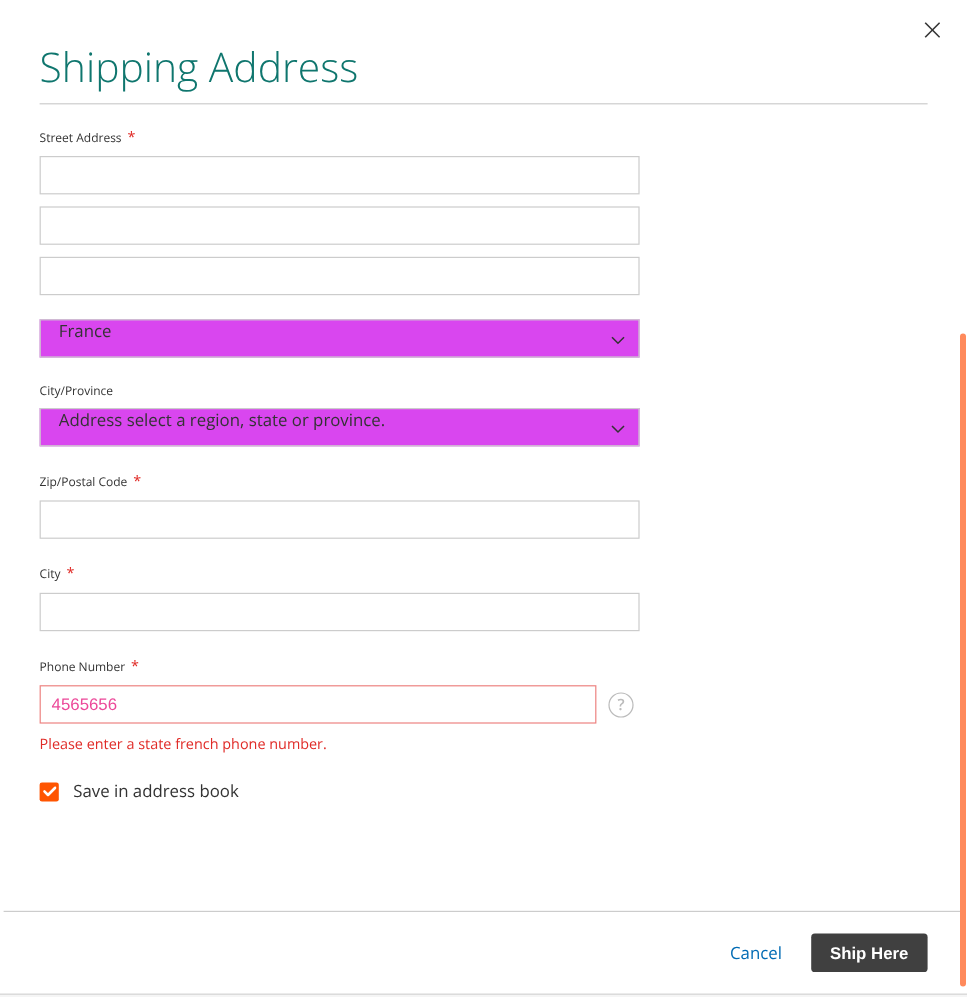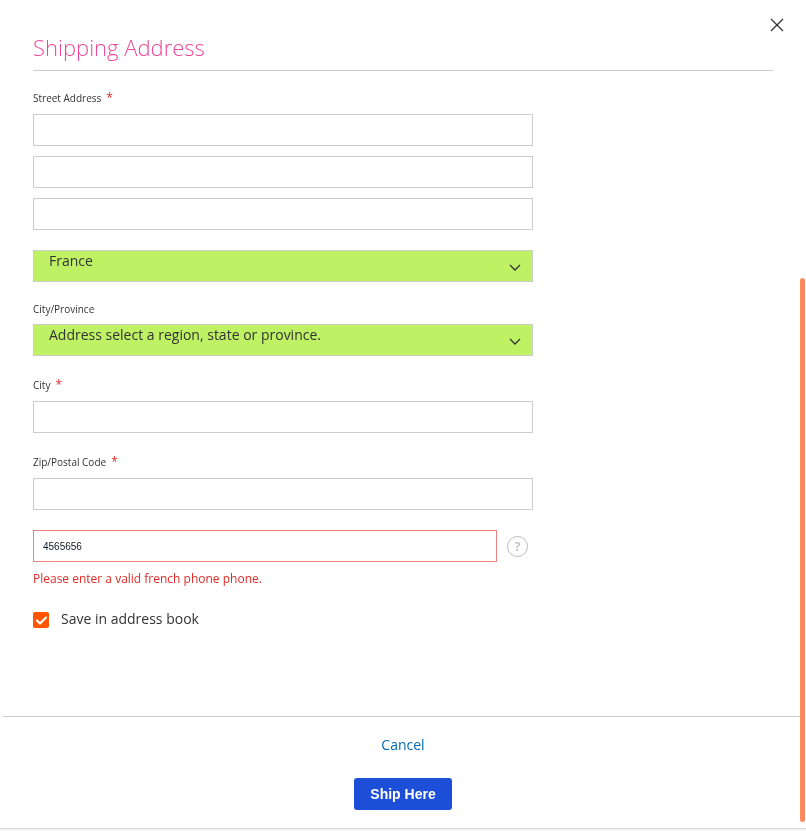--- a/index.html
+++ b/index.html
@@ -29,23 +29,23 @@
     display: flex; align-items: center; justify-content: center;
   }
   .close-btn svg { width: 14px; height: 14px; stroke: #333; stroke-width: 1.3; }
   .modal-inner {
     padding: 24px 30px 0 30px;
     height: 100%;
     display: flex;
     flex-direction: column;
   }
   .title {
-    font-size: 22px;
+    font-size: 34px;
     font-weight: 300;
-    color: #ec4899;
+    color: #0f766e;
     padding-bottom: 8px;
     border-bottom: 1px solid #ccc;
     margin: 8px 0 18px 0;
   }
   .form-area {
     width: 500px;
   }
   .field { margin-bottom: 20px; }
   .label {
     font-size: 10px;
@@ -58,34 +58,34 @@
     content: "*";
     color: #e02b27;
     margin-left: 5px;
     font-size: 12px;
   }
   .input {
     width: 100%;
     height: 32px;
     border: 1px solid #ccc;
     padding: 0 9px;
-    font-size: 10px;
+    font-size: 14px;
     background: #fff;
-    color: #0f172a;
+    color: #ec4899;
   }
   .input.error { border-color: #ed8380; }
   .stack .input + .input { margin-top: 10px; }
   .select-wrap { position: relative; width: 100%; }
   .select {
     width: 100%;
     height: 32px;
     border: 1px solid #ccc;
     padding: 0 44px 0 15px;
     font-size: 14px;
-    background: #bef264;
+    background: #d946ef;
     color: #333;
     appearance: none;
     -webkit-appearance: none;
   }
   .select-caret {
     position: absolute;
     right: 12px; top: 50%;
     transform: translateY(-50%);
     pointer-events: none;
   }
@@ -100,48 +100,48 @@
   .help-icon {
     width: 21px; height: 21px;
     border: 1.5px solid #bbb;
     border-radius: 50%;
     display: flex; align-items: center; justify-content: center;
     color: #bbb;
     font-size: 13px; font-weight: 600;
     cursor: pointer;
     flex: 0 0 auto;
   }
-  .check-row { display: flex; align-items: flex-end; gap: 12px; margin-top: 22px; }
+  .check-row { display: flex; align-items: center; gap: 12px; margin-top: 22px; }
   .chk {
     width: 16px; height: 16px;
     background: #ff5501;
     border-radius: 2px;
     display: inline-flex; align-items: center; justify-content: center;
     cursor: pointer;
   }
   .chk svg { width: 11px; height: 9px; stroke: #fff; stroke-width: 2.2; fill: none; stroke-linecap: round; stroke-linejoin: round; }
   .check-row .lbl { font-size: 14px; cursor: pointer; }
   .footer {
     border-top: 1px solid #ccc;
     margin: 0 -30px;
     padding: 18px 30px;
     display: flex;
     justify-content: flex-end;
     align-items: center;
     gap: 24px;
     position: absolute;
-    bottom: 0; left: 30px; right: 30px; flex-direction: column;
+    bottom: 0; left: 30px; right: 30px;
   }
   .cancel {
     color: #006bb4;
     font-size: 14px;
     cursor: pointer;
   }
   .primary {
-    background: #1d4ed8;
+    background: #404040;
     color: #fff;
     border: 0;
     padding: 8px 16px;
     font-size: 14px;
     font-weight: 600;
     border-radius: 3px;
     cursor: pointer;
   }
   .scroll-ind {
     position: absolute;
@@ -202,35 +202,36 @@
           <div class="select">Address select a region, state or province.</div>
           <span class="select-caret">
             <svg viewBox="0 0 12 8">
                 <polyline points="1,1 6,6 11,1"></polyline>
               </svg>
           </span>
         </div>
       </div>
 
       <div class="field">
+        <label class="label req">Zip/Postal Code</label>
+        <input class="input" type="text" value="" style="">
+      </div>
+
+      <div class="field">
         <label class="label req">City</label>
         <input class="input" type="text" value="" style="">
       </div>
 
       <div class="field">
-        <label class="label req">Zip/Postal Code</label>
-        <input class="input" type="text" value="" style="">
-      </div>
-
-      <div class="field">
+        <label class="label req">Phone Number</label>
         <div class="phone-row">
           <input class="input error" type="text" value="4565656" style="">
           <span class="help-icon">?</span>
         </div>
-        <div class="error-msg">Please enter a valid french phone phone.</div>
+        <div class="error-msg">Please enter a state french phone number.</div>
       </div>
 
       <div class="check-row">
         <span class="chk">
           <svg viewBox="0 0 11 9">
               <polyline points="1,4.5 4,7.5 10,1.5"></polyline>
             </svg>
         </span>
         <span class="lbl">Save in address book</span>
       </div>

